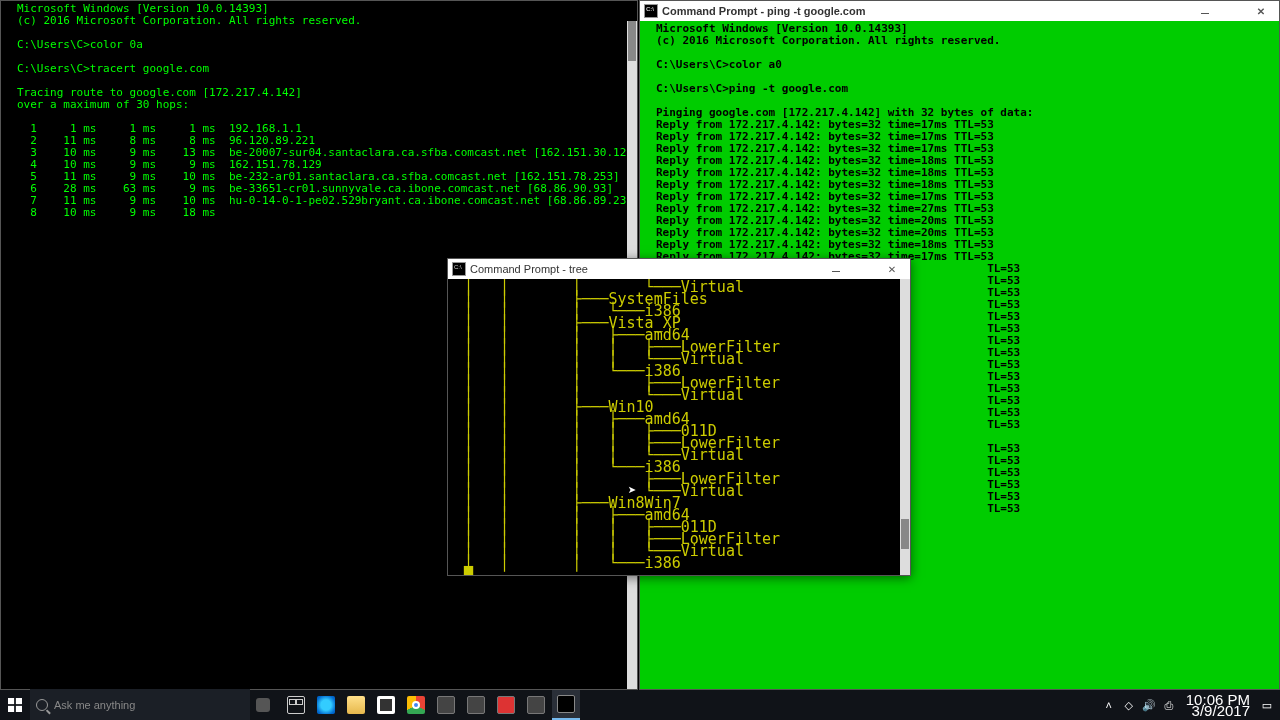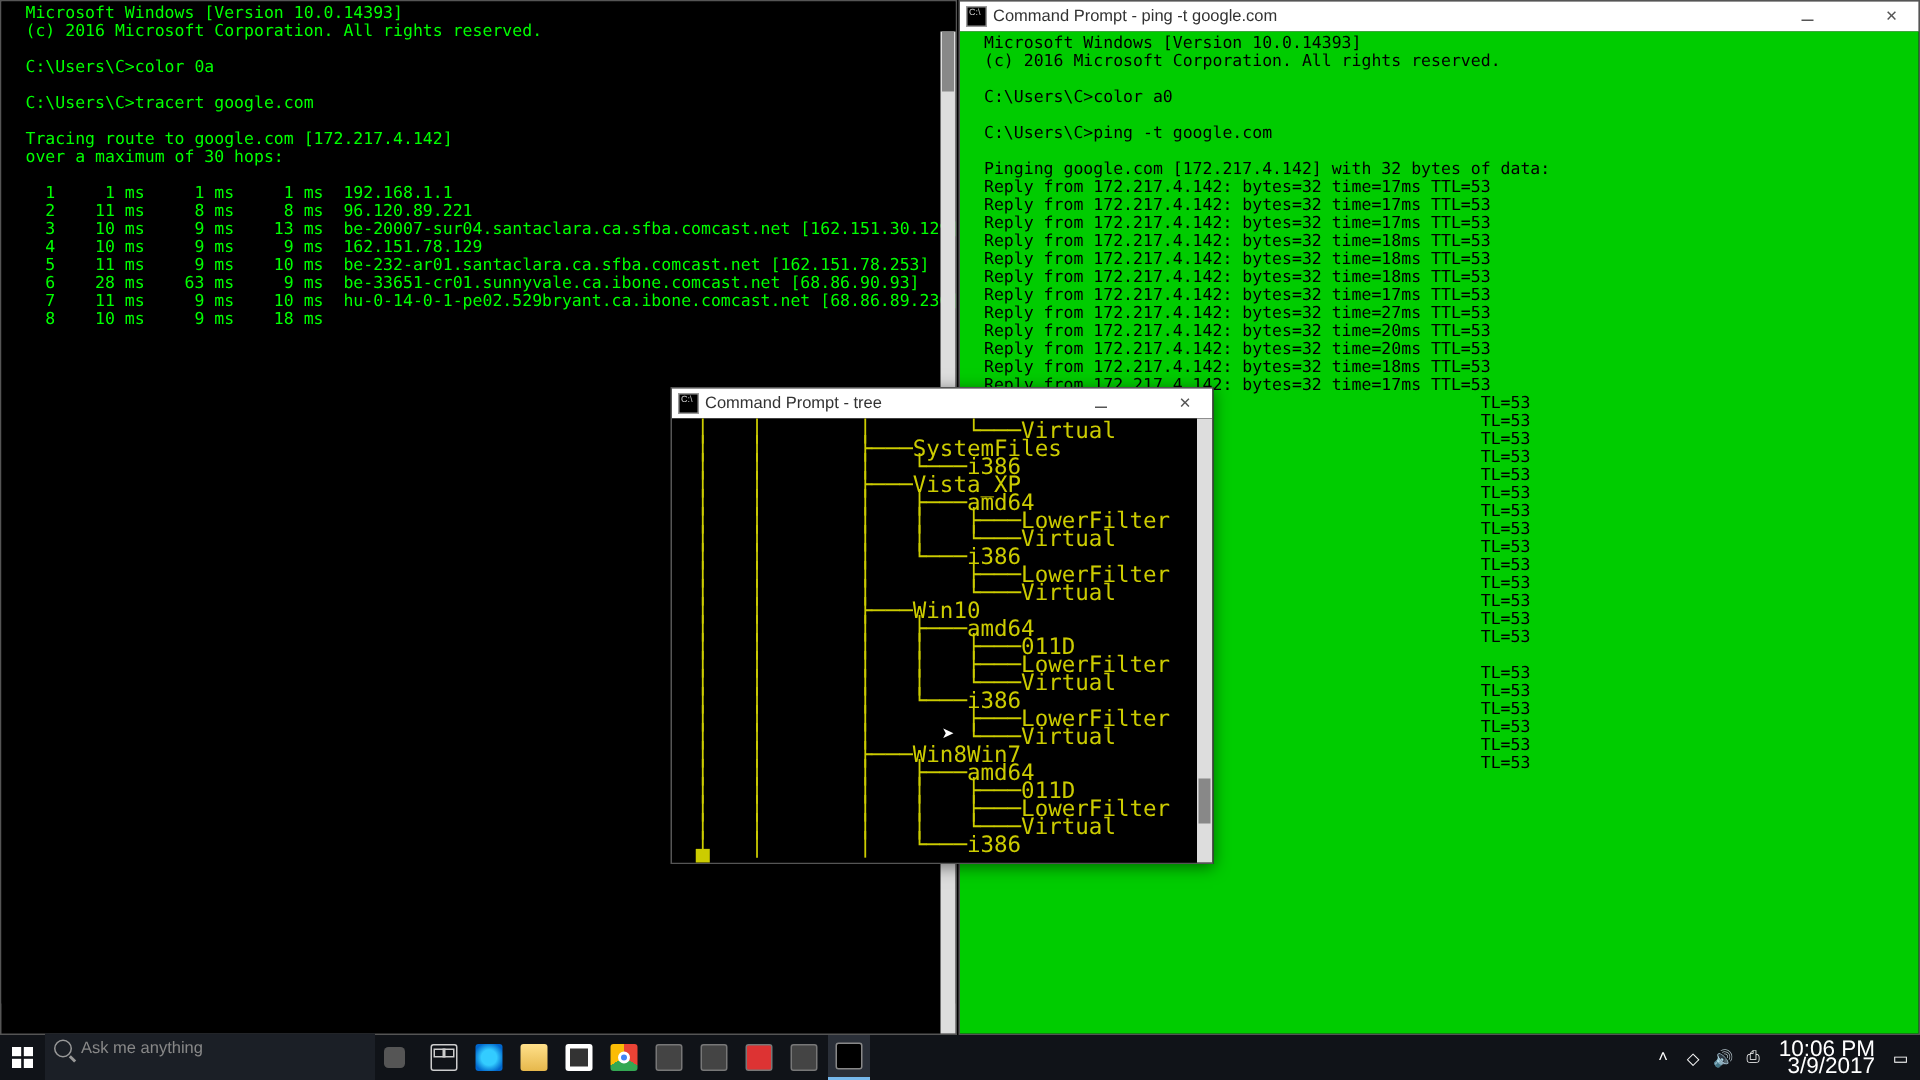--- a/index.html
+++ b/index.html
@@ -18,34 +18,34 @@
 .terminal-green-bg { background:#0c0; color:#000; }
 .scrollbar-v { position:absolute; right:0; top:20px; bottom:0; width:10px; background:#ddd; }
 .scrollbar-v .thumb { position:absolute; left:1px; right:1px; background:#888; }
 
 
 #win1 { left:0; top:0; width:638px; height:690px; }
 #win1 .terminal-body { color:#0f0; background:#000; }
 #win1 .scrollbar-v .thumb { top:0; height:40px; }
 
 
-#win2 { left:639px; top:0; width:641px; height:690px; }
+#win2 { left:639px; top:0; width:641px; height:690px;font-weight:bold; }
 #win2 .terminal-body { color:#000; background:#0c0; }
 
 
-#win3 { left:447px; top:258px; width:362px; height:318px; z-index:10; box-shadow:0 2px 10px rgba(0,0,0,.5);}
+#win3 { left:447px; top:258px; width:464px; height:318px; z-index:10; box-shadow:0 2px 10px rgba(0,0,0,.5);}
 #win3 .titlebar{height:20px;}
 #win3 .terminal-body { color:#cc0; background:#000; font-size:15px; line-height:12px;}
 #win3 .scrollbar-v .thumb { top:240px; height:30px; }
 
 
 #taskbar { position:absolute; left:0; bottom:0; width:100%; height:30px; background:#101318; display:flex; align-items:center; color:#fff; font-family:"Segoe UI",sans-serif; font-size:11px; z-index:100;}
 .start-btn { width:30px; height:30px; display:flex; align-items:center; justify-content:center; cursor:pointer; }
 .start-btn svg{width:14px;height:14px;}
-.search { display:flex; align-items:flex-end; background:#1b1f26; width:220px; height:24px; border-radius:0; padding:16px 6px; gap:6px;}
+.search { display:flex; align-items:center; background:#1b1f26; width:220px; height:24px; border-radius:0; padding:16px 6px; gap:6px;}
 .search .s-icon{width:12px;height:12px;border:1.5px solid #999;border-radius:50%;position:relative;}
 .search .s-icon::after{content:"";position:absolute;width:5px;height:1.5px;background:#999;transform:rotate(45deg);right:-4px;bottom:-2px;}
 .search .placeholder{color:#888;}
 .mic{width:14px;height:14px;background:#555;border-radius:3px;margin:0 6px;}
 .tray{margin-left:auto;display:flex;align-items:center;gap:6px;padding-right:6px;}
 .tray-icon{width:14px;height:14px;color:#fff;font-size:11px;display:flex;align-items:center;justify-content:center;}
 .clock{font-size:15px;line-height:11px;text-align:right;padding:0 4px;}
 .tb-icons{display:flex;margin-left:6px;gap:2px;}
 .tb-icon{width:28px;height:30px;display:flex;align-items:center;justify-content:center;cursor:pointer;}
 .tb-icon.active{background:#2a2f38;border-bottom:2px solid #76b9ed;}

